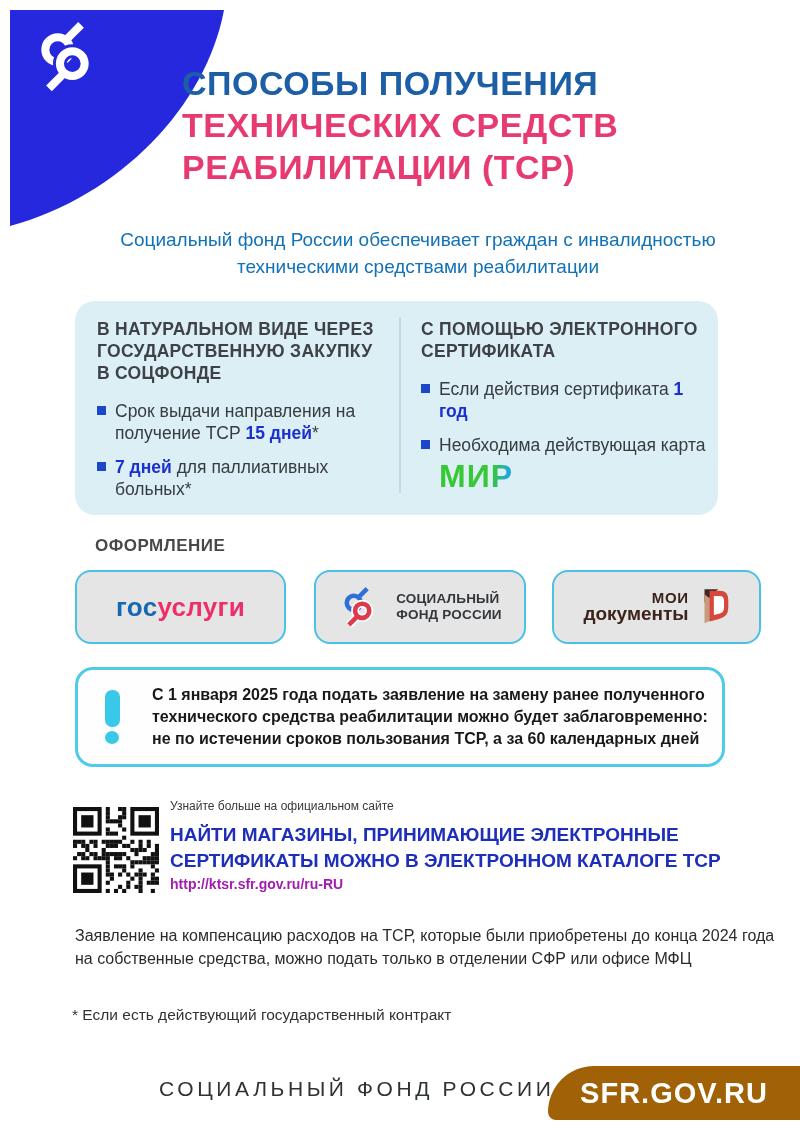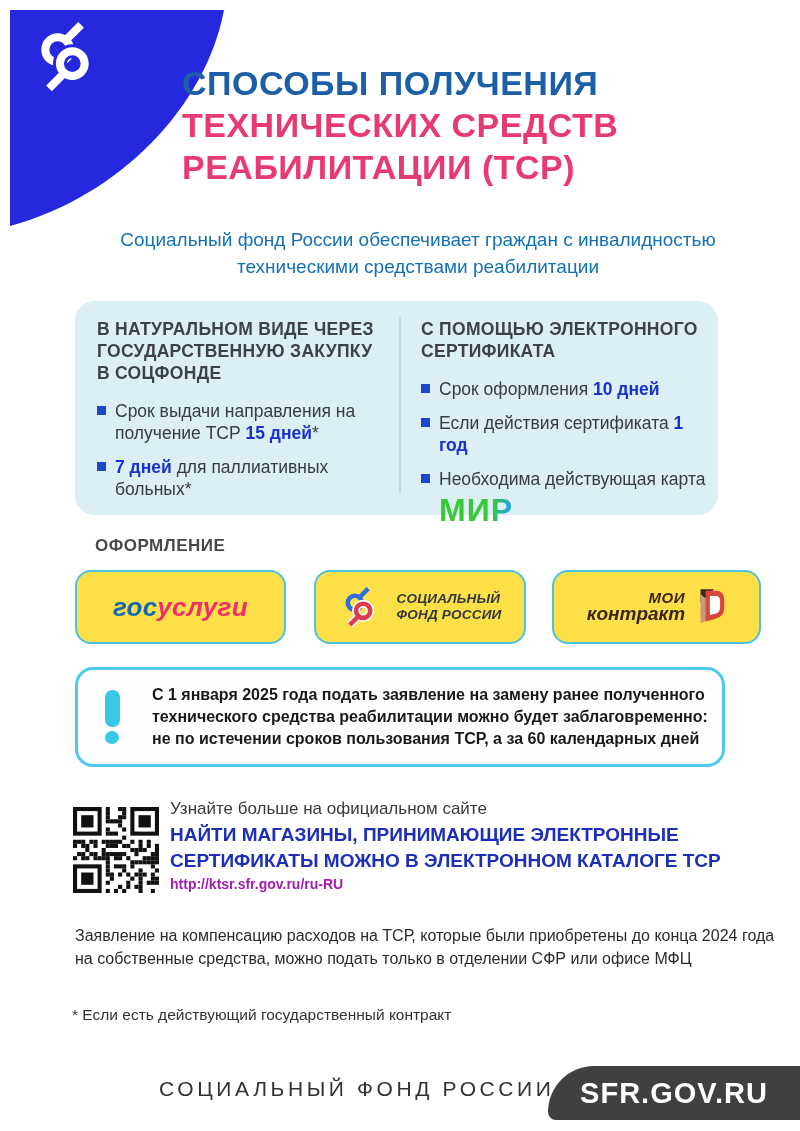--- a/index.html
+++ b/index.html
@@ -33,23 +33,23 @@
   .bullet .sq { width:9px; height:9px; background:#1E46C8; margin-top:6px; flex:none; }
   .bullet .em { font-weight:bold; color:#1B30CC; }
   .mir { margin-left:18px; margin-top:2px; font-size:32px; font-weight:800; letter-spacing:1px; line-height:32px; }
   .mir .mi { color:#37C837; }
   .mir .r  { background:linear-gradient(100deg,#37C837 15%,#1FA7DC 70%);
              -webkit-background-clip:text; background-clip:text; color:transparent; }
 
   
   .services-label { position:absolute; left:95px; top:536px; font-size:17px; font-weight:bold;
                     color:#46494C; letter-spacing:0.5px; }
-  .card { position:absolute; top:570px; height:74px; background:#fde047;
+  .card { position:absolute; top:570px; height:74px; background:#e5e5e5;
           border:2px solid #4BC1E4; border-radius:16px;
-          display:flex; align-items:center; justify-content:center;font-style:italic; }
+          display:flex; align-items:center; justify-content:center; }
   .card-gos  { left:75px;  width:211px; }
   .card-sfr  { left:314px; width:212px; }
   .card-docs { left:552px; width:209px; }
   .gos-text { font-size:26px; font-weight:bold; letter-spacing:0.3px; }
   .gos-text .g1 { color:#1368B1; }
   .gos-text .g2 { color:#EE2E68; }
   .sfr-inner { display:flex; align-items:center; gap:18px; }
   .sfr-card-text { font-size:13.5px; font-weight:bold; color:#33373B; line-height:16px; letter-spacing:0.2px; }
   .docs-inner { display:flex; align-items:center; gap:7px; }
   .docs-text { text-align:right; color:#3C241C; }
@@ -60,35 +60,35 @@
   .notice { position:absolute; left:75px; top:667px; width:650px; height:100px;
             border:3px solid #4ECAEA; border-radius:18px; background:#FEFEFF;
             display:flex; align-items:center; }
   .excl { flex:none; width:16px; margin:0 32px 0 26px; display:flex; flex-direction:column; align-items:center; }
   .excl-bar { width:15px; height:37px; background:#3AC8E9; border-radius:7px; }
   .excl-dot { width:14px; height:13px; background:#3AC8E9; border-radius:50%; margin-top:4px; }
   .notice-text { font-size:16px; font-weight:600; color:#17191B; line-height:22px; width:560px; }
 
   
   .qr-box  { position:absolute; left:73px; top:807px; }
-  .qr-hint { position:absolute; left:170px; top:799px; font-size:17px; color:#36393C; }
+  .qr-hint { position:absolute; left:170px; top:799px; font-size:12px; color:#36393C; }
   .qr-head { position:absolute; left:170px; top:822px; width:580px;
              font-size:19px; font-weight:bold; color:#1D2EBB; line-height:26px; }
   .qr-url  { position:absolute; left:170px; top:876px; font-size:14px; font-weight:bold; color:#a21caf; }
 
   
   .comp-note { position:absolute; left:75px; top:924px; width:712px;
                font-size:16px; color:#292C2E; line-height:23px; }
   .footnote  { position:absolute; left:72px; top:1006px; font-size:15.5px; color:#303335; }
 
   
   .footer-org { position:absolute; left:159px; top:1077px; font-size:21px; color:#2E3234;
                 letter-spacing:3.6px; font-weight:500; }
   .footer-chip { position:absolute; left:548px; top:1066px; width:252px; height:54px;
-                 background:#404040; border-radius:46px 0 0 8px;
+                 background:#a16207; border-radius:46px 0 0 8px;
                  display:flex; align-items:center; justify-content:center; }
   .chip-text { color:#ffffff; font-size:29px; font-weight:bold; letter-spacing:1px; }
 </style>
 </head>
 <body>
 
 <div class="page">
 
   <div class="corner-wrap">
     <svg class="bg" width="222" height="222" viewBox="0 0 222 222">
@@ -124,24 +124,20 @@
         <span><span>Срок выдачи направления на получение ТСР </span><span class="em">15 дней</span><span>*</span></span>
       </div>
       <div class="bullet">
         <span class="sq"></span>
         <span><span></span><span class="em">7 дней</span><span> для паллиативных больных*</span></span>
       </div>
     </div>
 
     <div class="pcol pcol-right">
       <h3>С ПОМОЩЬЮ ЭЛЕКТРОННОГО СЕРТИФИКАТА</h3>
-      <div class="bullet">
-        <span class="sq"></span>
-        <span><span>Срок оформления </span><span class="em">10 дней</span><span></span></span>
-      </div>
       <div class="bullet">
         <span class="sq"></span>
         <span><span>Если действия сертификата </span><span class="em">1 год</span><span></span></span>
       </div>
       <div class="bullet" style="margin-bottom:4px">
         <span class="sq"></span>
         <span><span>Необходима действующая карта</span></span>
       </div>
       <div class="mir">
         <span class="mi">МИ</span><span class="r">Р</span>
@@ -173,21 +169,21 @@
         <div>СОЦИАЛЬНЫЙ</div>
         <div>ФОНД РОССИИ</div>
       </div>
     </div>
   </div>
 
   <div class="card card-docs">
     <div class="docs-inner">
       <div class="docs-text">
         <div class="docs-l1">МОИ</div>
-        <div class="docs-l2">контракт</div>
+        <div class="docs-l2">документы</div>
       </div>
       <svg width="34" height="40" viewBox="0 0 40 46">
         <path d="M10 2 L26 2 L10 18 Z" fill="#3E2723"></path>
         <path d="M10 8 L10 42 L19 38 L19 15 Z" fill="#C79A7D"></path>
         <path d="M16 4 h12 q10 0 10 11 v9 q0 11 -11 13 l-11 3 z" fill="#D8473B"></path>
         <path d="M21 10 h7 q5 0 5 6 v8 q0 6 -6 7 l-6 1.5 z" fill="#ffffff"></path>
       </svg>
     </div>
   </div>
 

